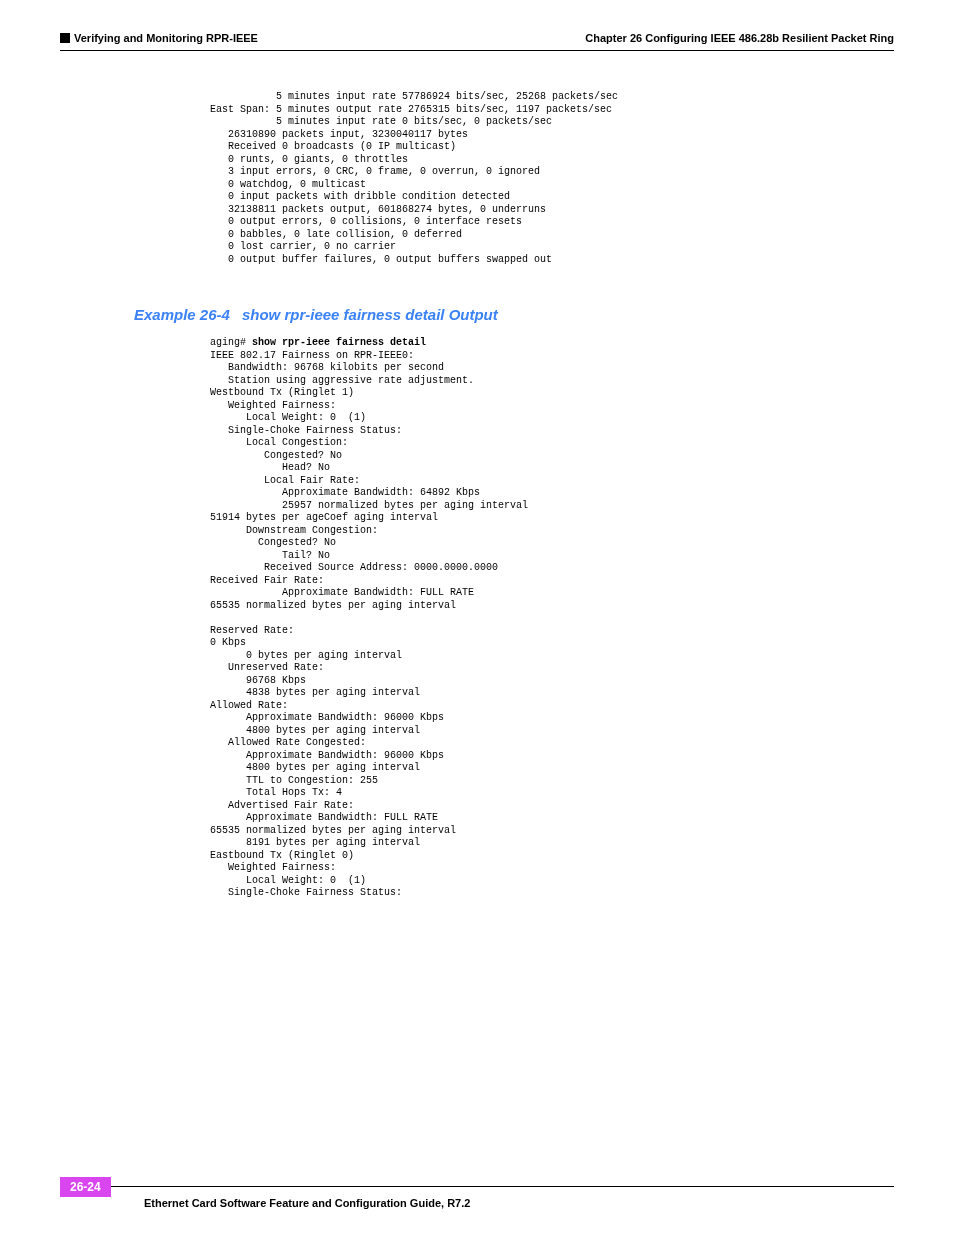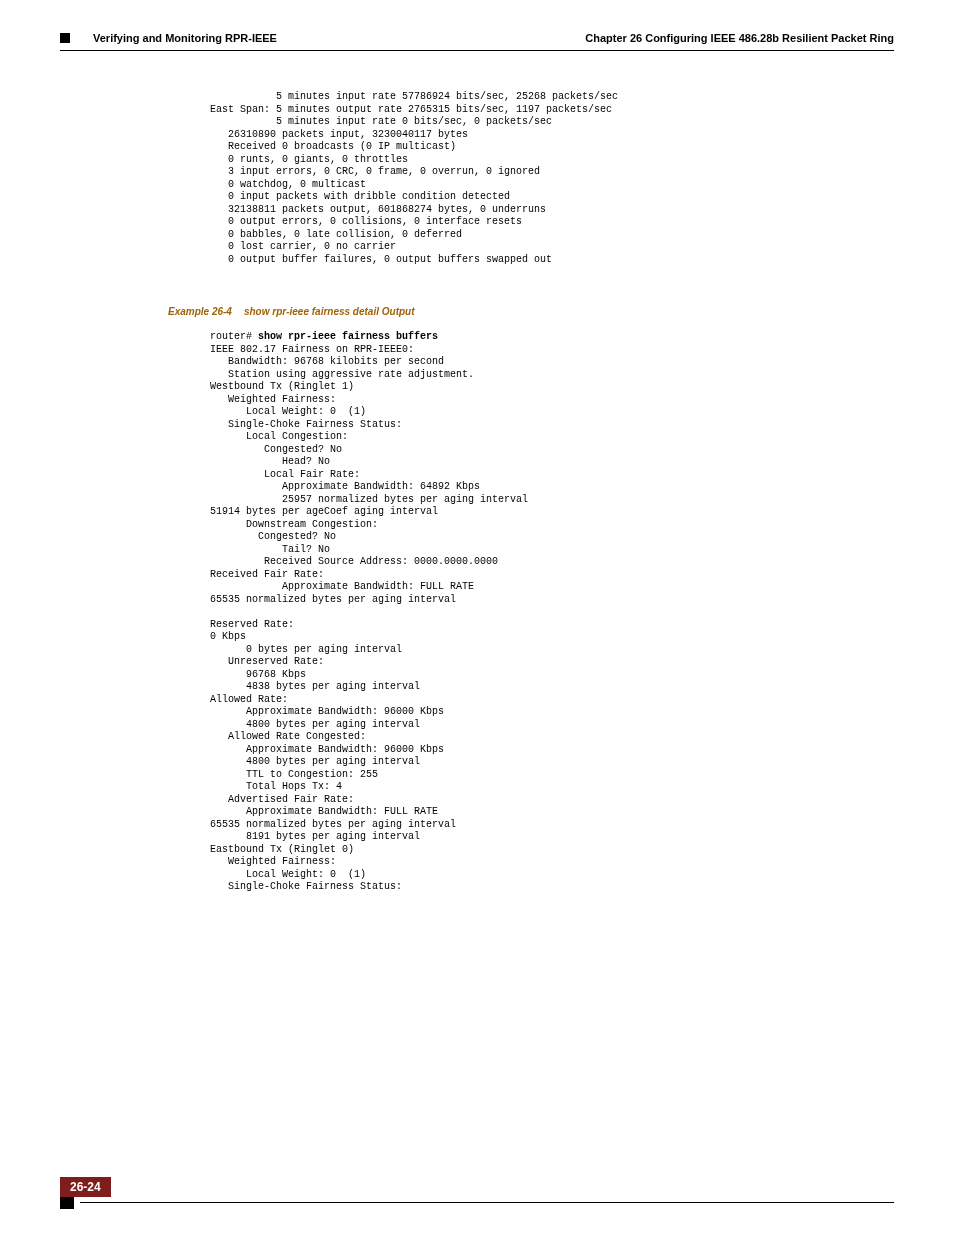--- a/index.html
+++ b/index.html
@@ -24,21 +24,21 @@
     align-items: flex-start;
     font-family: Arial, Helvetica, sans-serif;
     font-size: 11px;
     font-weight: bold;
     color: #000;
     margin-bottom: 6px;
   }
   .running-header .left {
     display: flex;
     align-items: center;
-    gap: 23px;
+    gap: 4px;
   }
   .black-sq {
     width: 10px;
     height: 10px;
     background: #000;
     display: inline-block;
   }
   .hr {
     height: 1px;
     background: #000;
@@ -48,26 +48,26 @@
     font-family: "Courier New", Courier, monospace;
     font-size: 10px;
     line-height: 1.25;
     white-space: pre;
     color: #000;
     margin-left: 150px;
     margin-bottom: 40px;
   }
   .example-title {
     font-family: Arial, Helvetica, sans-serif;
-    font-size: 10px;
+    font-size: 15px;
     font-weight: bold;
     font-style: italic;
-    margin-left: 108px;
+    margin-left: 74px;
     margin-bottom: 14px;
-    color: #a16207;
+    color: #3b82f6;
   }
   .example-title .num {
     margin-right: 12px;
   }
   .code-block .prompt {
     font-weight: normal;
   }
   .code-block .cmd {
     font-weight: bold;
   }
@@ -96,21 +96,21 @@
     font-family: Arial, Helvetica, sans-serif;
     font-size: 11px;
     font-weight: bold;
     margin-left: 84px;
     margin-top: 4px;
   }
   .page-num-box {
     position: absolute;
     bottom: 12px;
     left: 0px;
-    background: #7f1d1d;
+    background: #d946ef;
     color: #fff;
     font-family: Arial, Helvetica, sans-serif;
     font-size: 12px;
     font-weight: bold;
     padding: 3px 10px;
   }
 </style>
 </head>
 <body>
 
@@ -136,21 +136,21 @@
    32138811 packets output, 601868274 bytes, 0 underruns
    0 output errors, 0 collisions, 0 interface resets
    0 babbles, 0 late collision, 0 deferred
    0 lost carrier, 0 no carrier
    0 output buffer failures, 0 output buffers swapped out</div>
 
   <div class="example-title">
     <span class="num">Example 26-4</span><span>show rpr-ieee fairness detail Output</span>
   </div>
 
-  <div class="code-block"><span class="prompt">router# </span><span class="cmd">show rpr-ieee fairness buffers</span>
+  <div class="code-block"><span class="prompt">aging# </span><span class="cmd">show rpr-ieee fairness detail</span>
 <span>IEEE 802.17 Fairness on RPR-IEEE0:
    Bandwidth: 96768 kilobits per second
    Station using aggressive rate adjustment.
 Westbound Tx (Ringlet 1)
    Weighted Fairness:
       Local Weight: 0  (1)
    Single-Choke Fairness Status:
       Local Congestion:
          Congested? No
             Head? No
@@ -187,15 +187,16 @@
 Eastbound Tx (Ringlet 0)
    Weighted Fairness:
       Local Weight: 0  (1)
    Single-Choke Fairness Status:</span></div>
 
   <div class="footer">
     <div class="footer-row">
       <div class="foot-sq"></div>
       <div class="foot-rule"></div>
     </div>
+    <div class="foot-title">Ethernet Card Software Feature and Configuration Guide, R7.2</div>
     <div class="page-num-box">26-24</div>
   </div>
 </div>
 
 </body></html>

